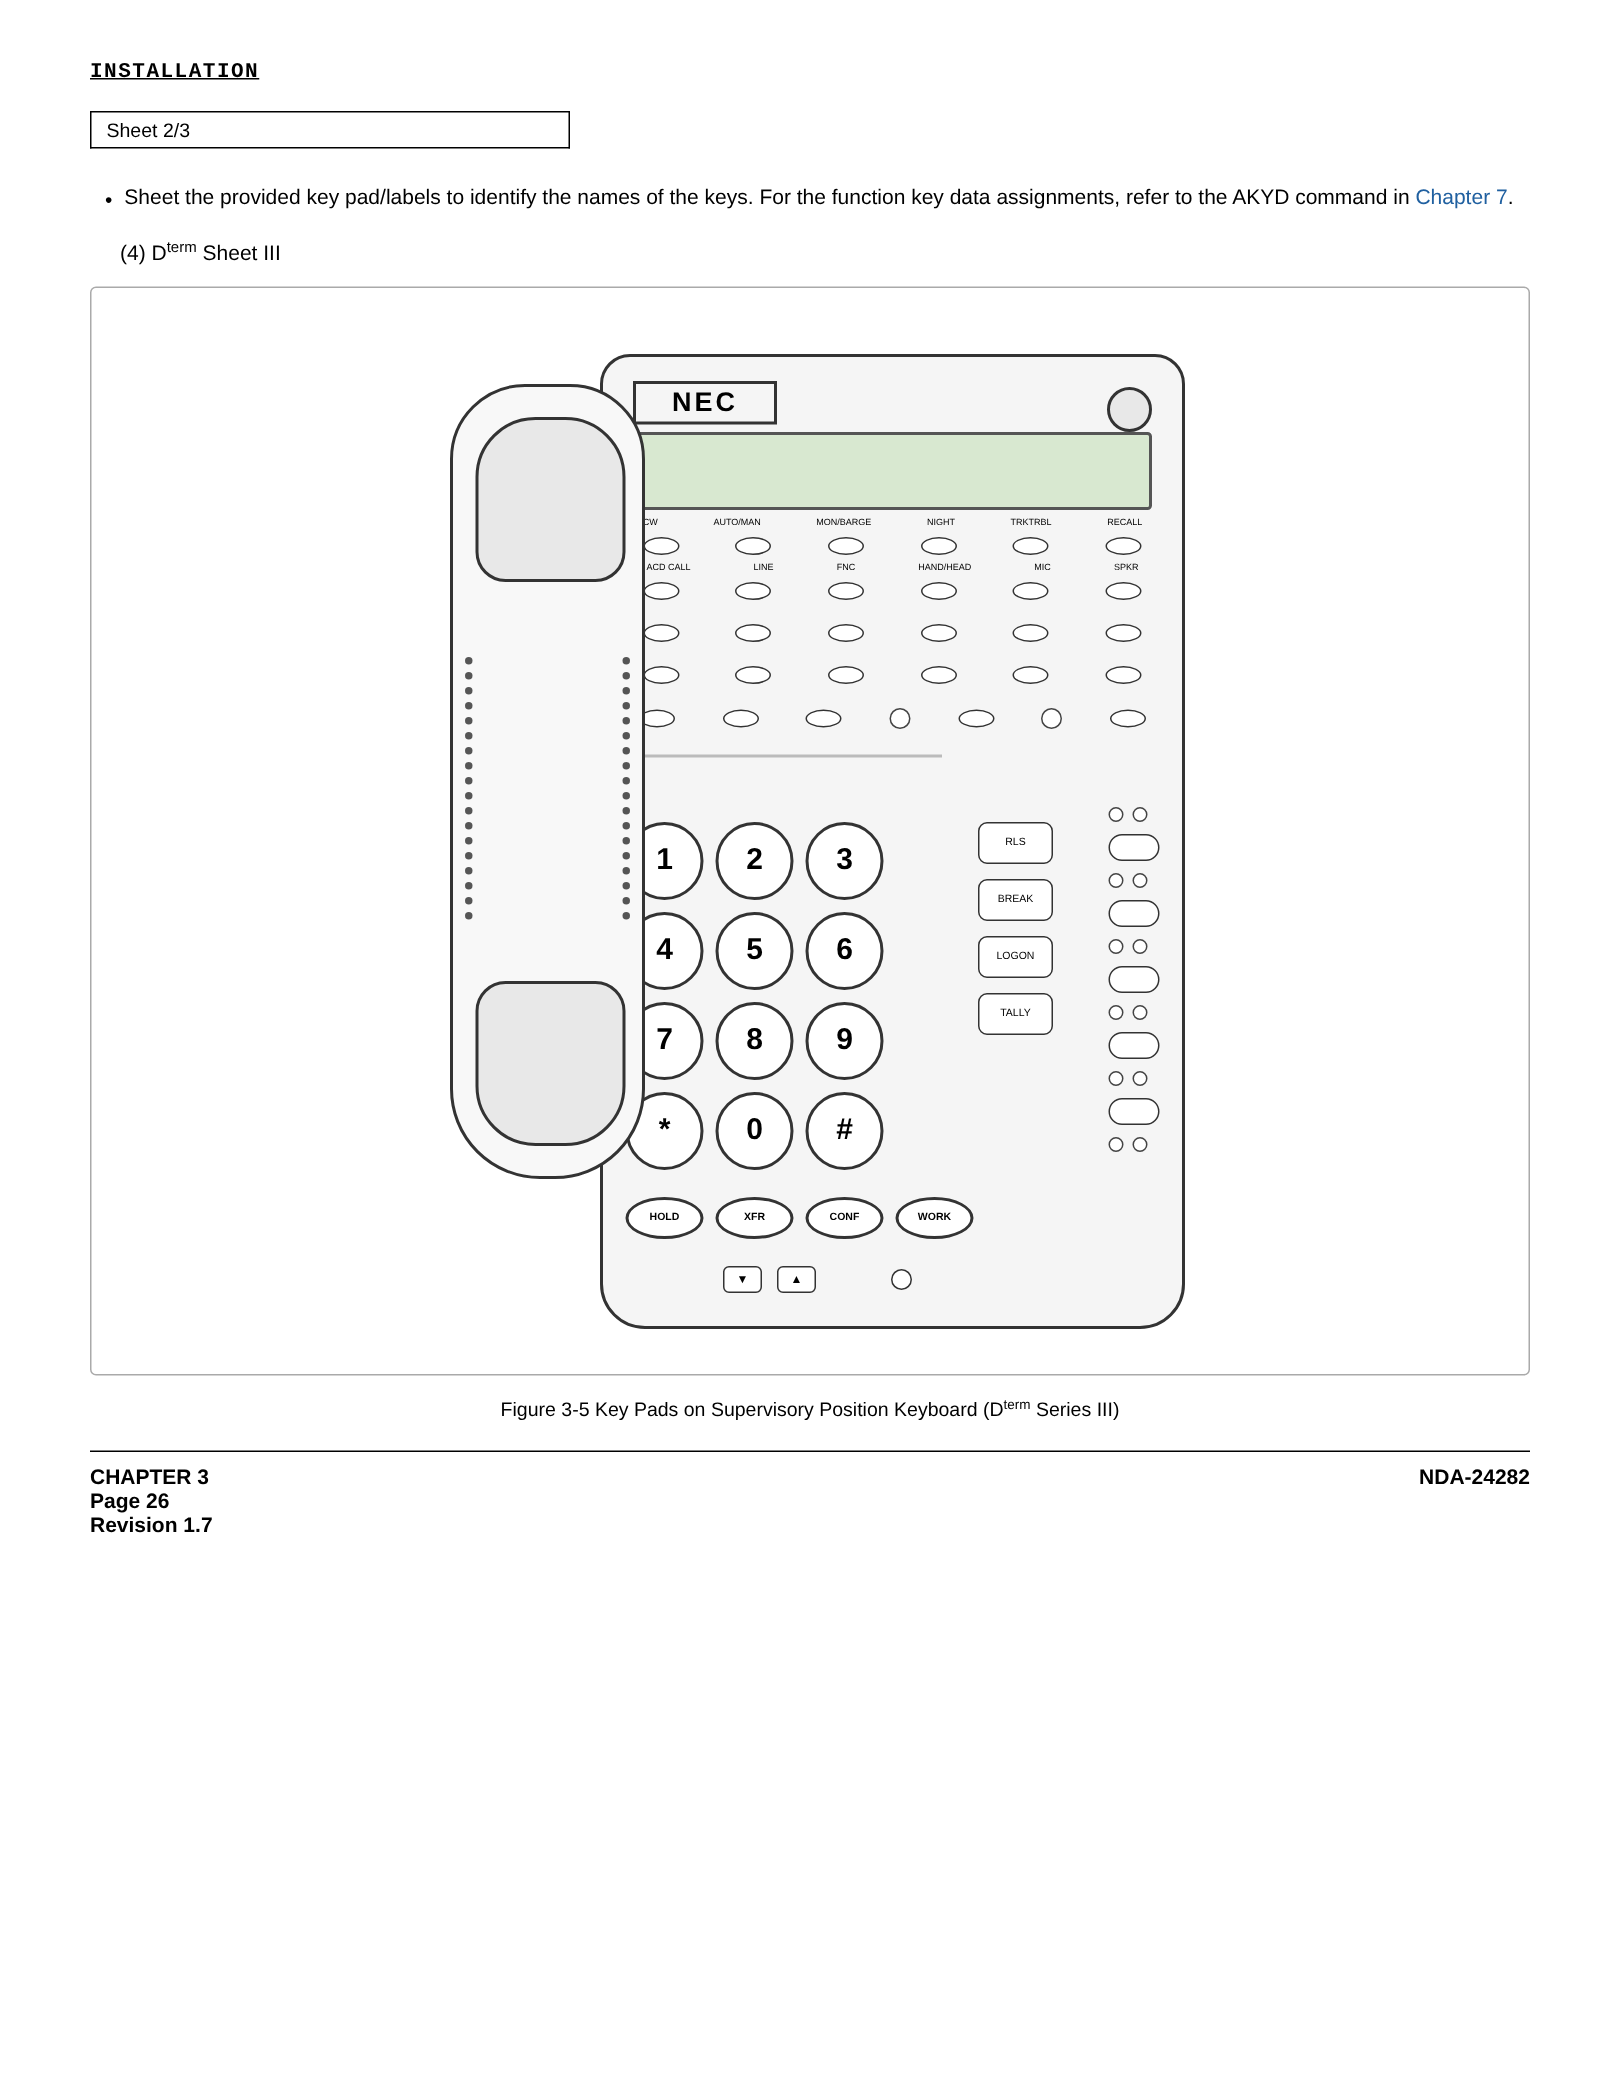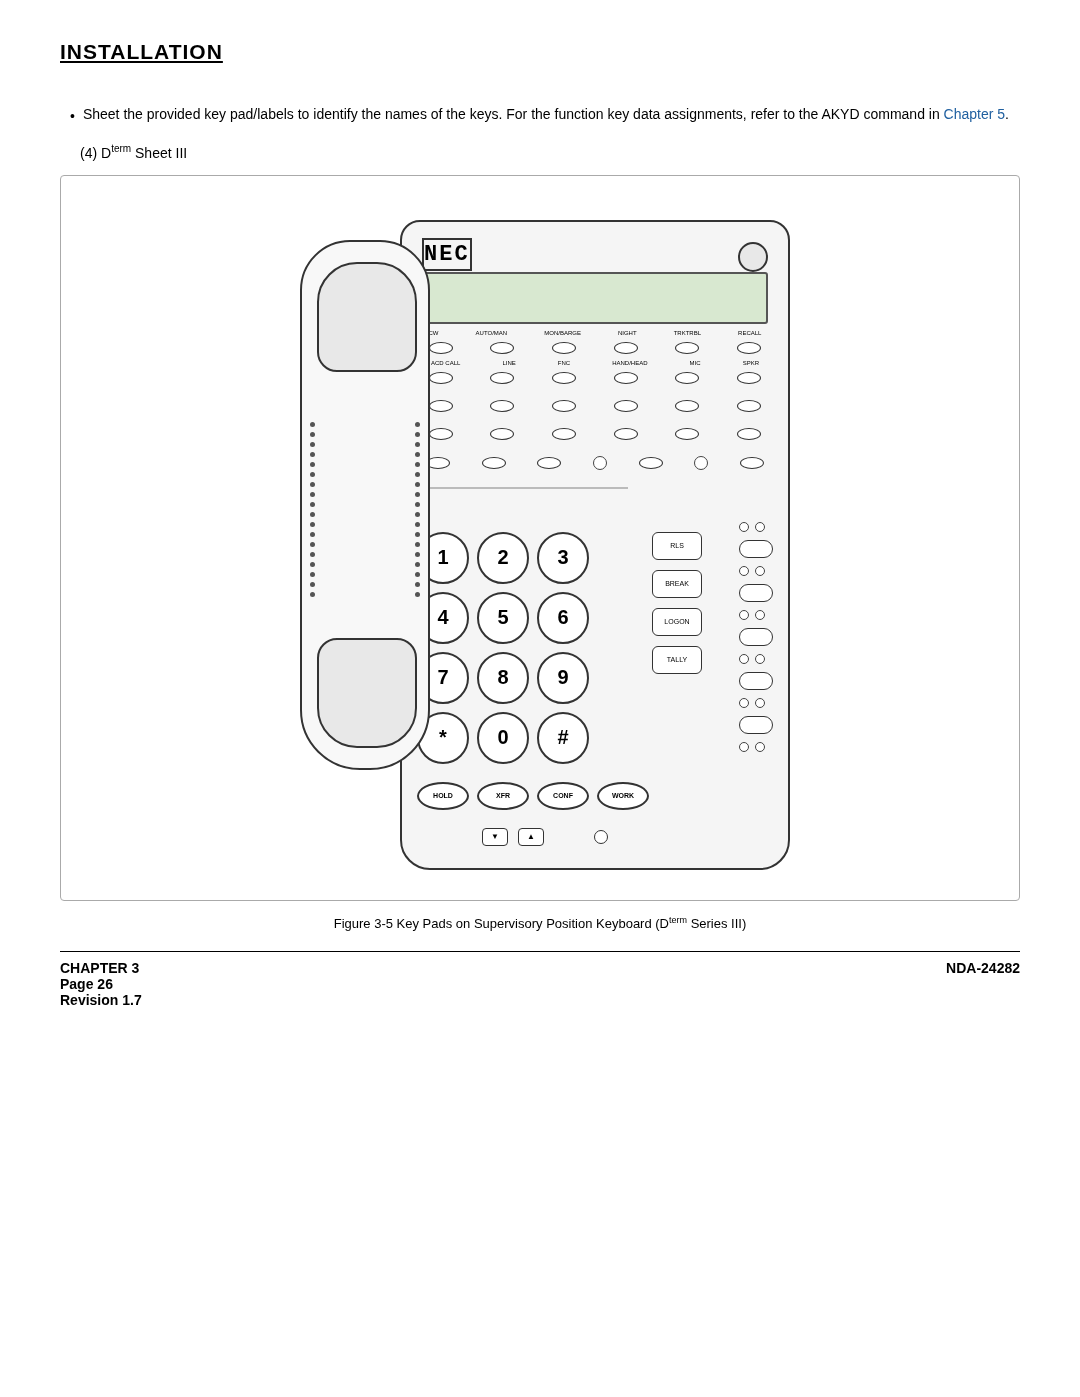--- a/index.html
+++ b/index.html
@@ -15,23 +15,24 @@
 
     
     .page-header {
       display: flex;
       justify-content: space-between;
       align-items: flex-start;
       margin-bottom: 18px;
     }
     .installation-title {
       font-weight: bold;
-      font-size: 21px;
+      font-size: 14px;
       text-decoration: underline;
       letter-spacing: 1px;
+      font-family: Liberation Mono, monospace;
     }
 
     
     .info-table {
       border-collapse: collapse;
       margin-bottom: 22px;
       min-width: 320px;
     }
     .info-table td {
       border: 1px solid #000;
@@ -153,26 +154,25 @@
     .nec-logo-area {
       position: absolute;
       top: 16px;
       left: 20px;
       right: 20px;
       display: flex;
       justify-content: flex-start;
       align-items: center;
     }
     .nec-logo {
-      font-size: 22px;
+      font-size: 18px;
       font-weight: bold;
       letter-spacing: 2px;
       border: 2px solid #333;
-      padding: 2px 0;
-      font-family: Liberation Mono, monospace;
+      padding: 2px 24px;
     }
 
     
     .display-screen {
       position: absolute;
       top: 50px;
       left: 20px;
       right: 20px;
       height: 52px;
       border: 2px solid #555;
@@ -349,29 +349,32 @@
   </style>
 </head>
 <body>
 
 <div class="page-header">
   <div class="installation-title">INSTALLATION</div>
 </div>
 
 <table class="info-table">
   <tbody>
+  <tr>
+        <td>Sheet 2/3</td>
+      </tr>
 </tbody>
   </table>
 
 <div class="bullet-section">
   <p>
     <span class="bullet-dot">•</span>
     <span>
       <span>Sheet the provided key pad/labels to identify the names of the keys. For the function key data assignments, refer to the AKYD command in</span>
-      <span class="link-text">Chapter 5</span><span>.</span>
+      <span class="link-text">Chapter 7</span><span>.</span>
     </span>
   </p>
 </div>
 
 <div class="sub-label">
   <span>(4)  D</span><sup>term</sup><span> Sheet III</span>
 </div>
 
 <div class="figure-box">
   <div class="phone-diagram">

